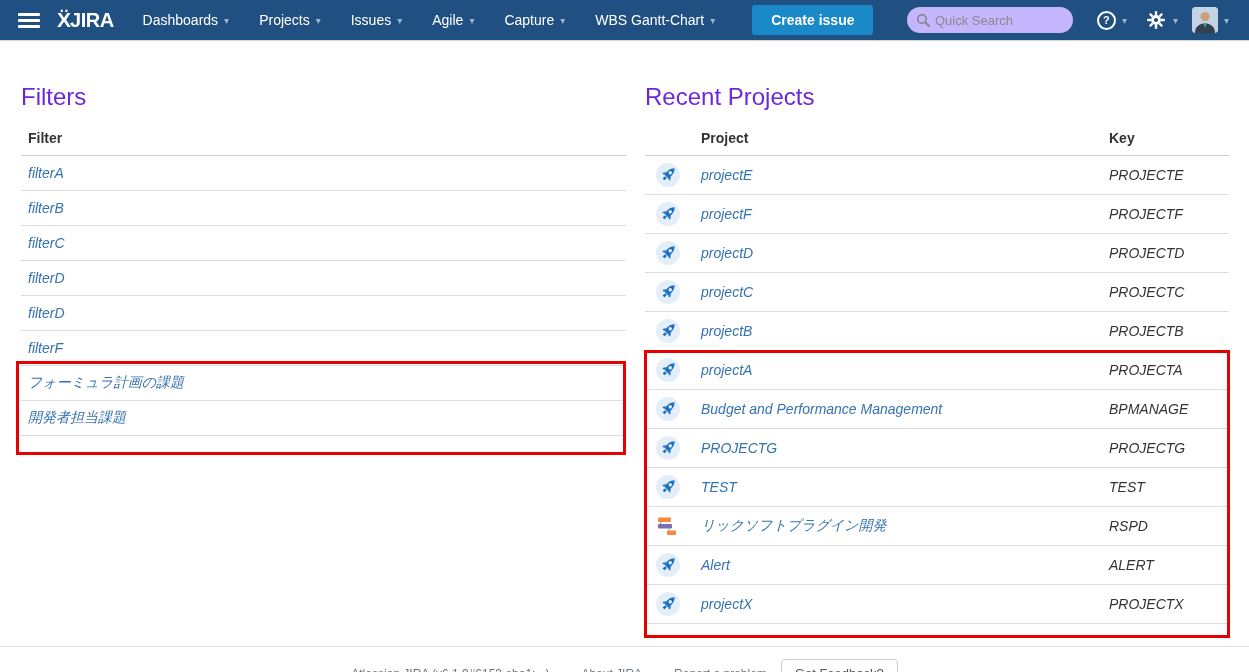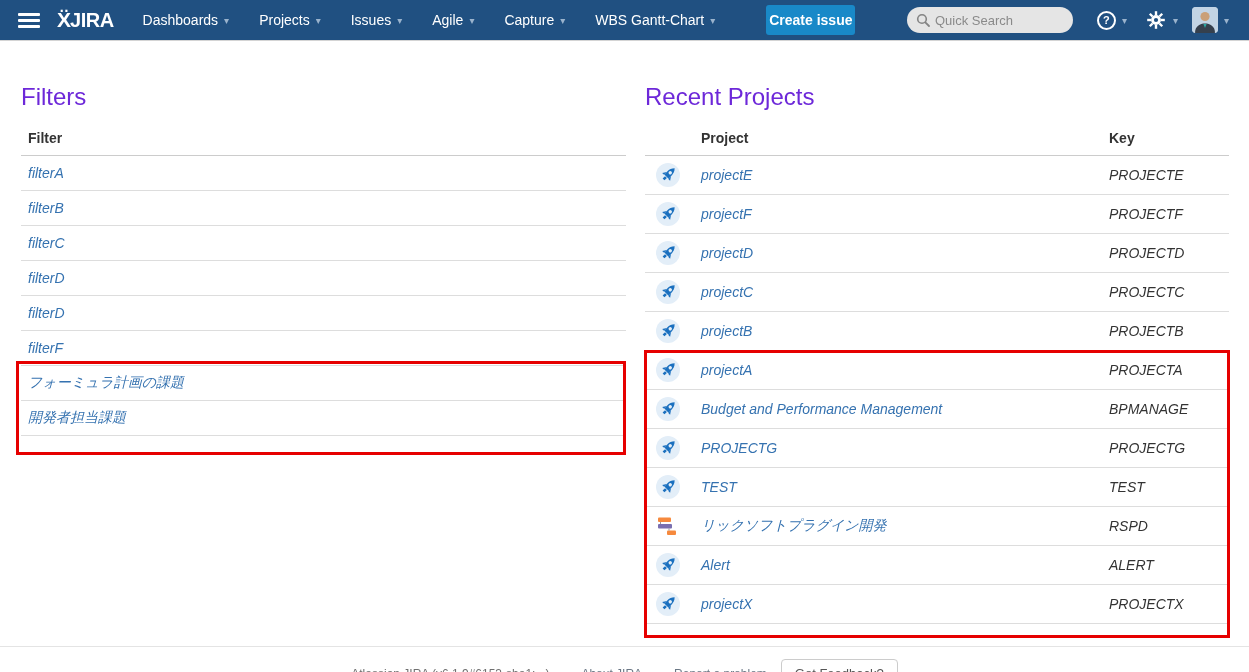--- a/index.html
+++ b/index.html
@@ -14,26 +14,26 @@
   .hamburger { width:22px; height:15px; margin-left:18px; display:flex; flex-direction:column;
                justify-content:space-between; cursor:pointer; }
   .hamburger span { display:block; height:3px; background:#fff; border-radius:1px; }
   .logo { display:flex; align-items:baseline; margin-left:17px; cursor:pointer; }
   .logo .glyph { font-weight:bold; font-size:21px; letter-spacing:-1px; }
   .logo .word  { font-weight:bold; font-size:20px; letter-spacing:-0.5px; }
   .nav-menu { display:flex; align-items:center; margin-left:14px; height:100%; }
   .nav-item { display:flex; align-items:center; padding:0 15px; height:100%;
               font-size:14px; color:#fff; cursor:pointer; white-space:nowrap; }
   .caret { margin-left:6px; font-size:10px; color:#9ab3cd; }
-  .create-btn { margin-left:36px; background:#1989c8; color:#fff; font-weight:bold;
-                font-size:14px; border:none; border-radius:3px; padding:7px 3px; cursor:pointer; }
+  .create-btn { margin-left:22px; background:#1989c8; color:#fff; font-weight:bold;
+                font-size:14px; border:none; border-radius:3px; padding:7px 19px; cursor:pointer; }
   .nav-spacer { flex:1; }
   .quick-search { position:relative; width:166px; height:26px; margin-right:24px; }
   .quick-search input { width:100%; height:100%; border:none; border-radius:13px;
-                        background:#e5e5e5; padding:0 10px 0 28px; font-size:13px; color:#333;
+                        background:#c4b5fd; padding:0 10px 0 28px; font-size:13px; color:#333;
                         font-family:"Liberation Sans", sans-serif; outline:none; }
   .quick-search input::placeholder { color:#8a8a8a; }
   .qs-icon { position:absolute; left:8px; top:5px; }
   .nav-icon-group { display:flex; align-items:center; margin-right:10px; cursor:pointer; }
   .help-circle { width:19px; height:19px; border:2px solid #fff; border-radius:50%;
                  display:flex; align-items:center; justify-content:center;
                  font-size:11px; font-weight:bold; color:#fff; }
   .avatar-box { width:26px; height:26px; border-radius:4px; overflow:hidden; background:#b9cbdc; }
   .mr18 { margin-right:14px; }
 

